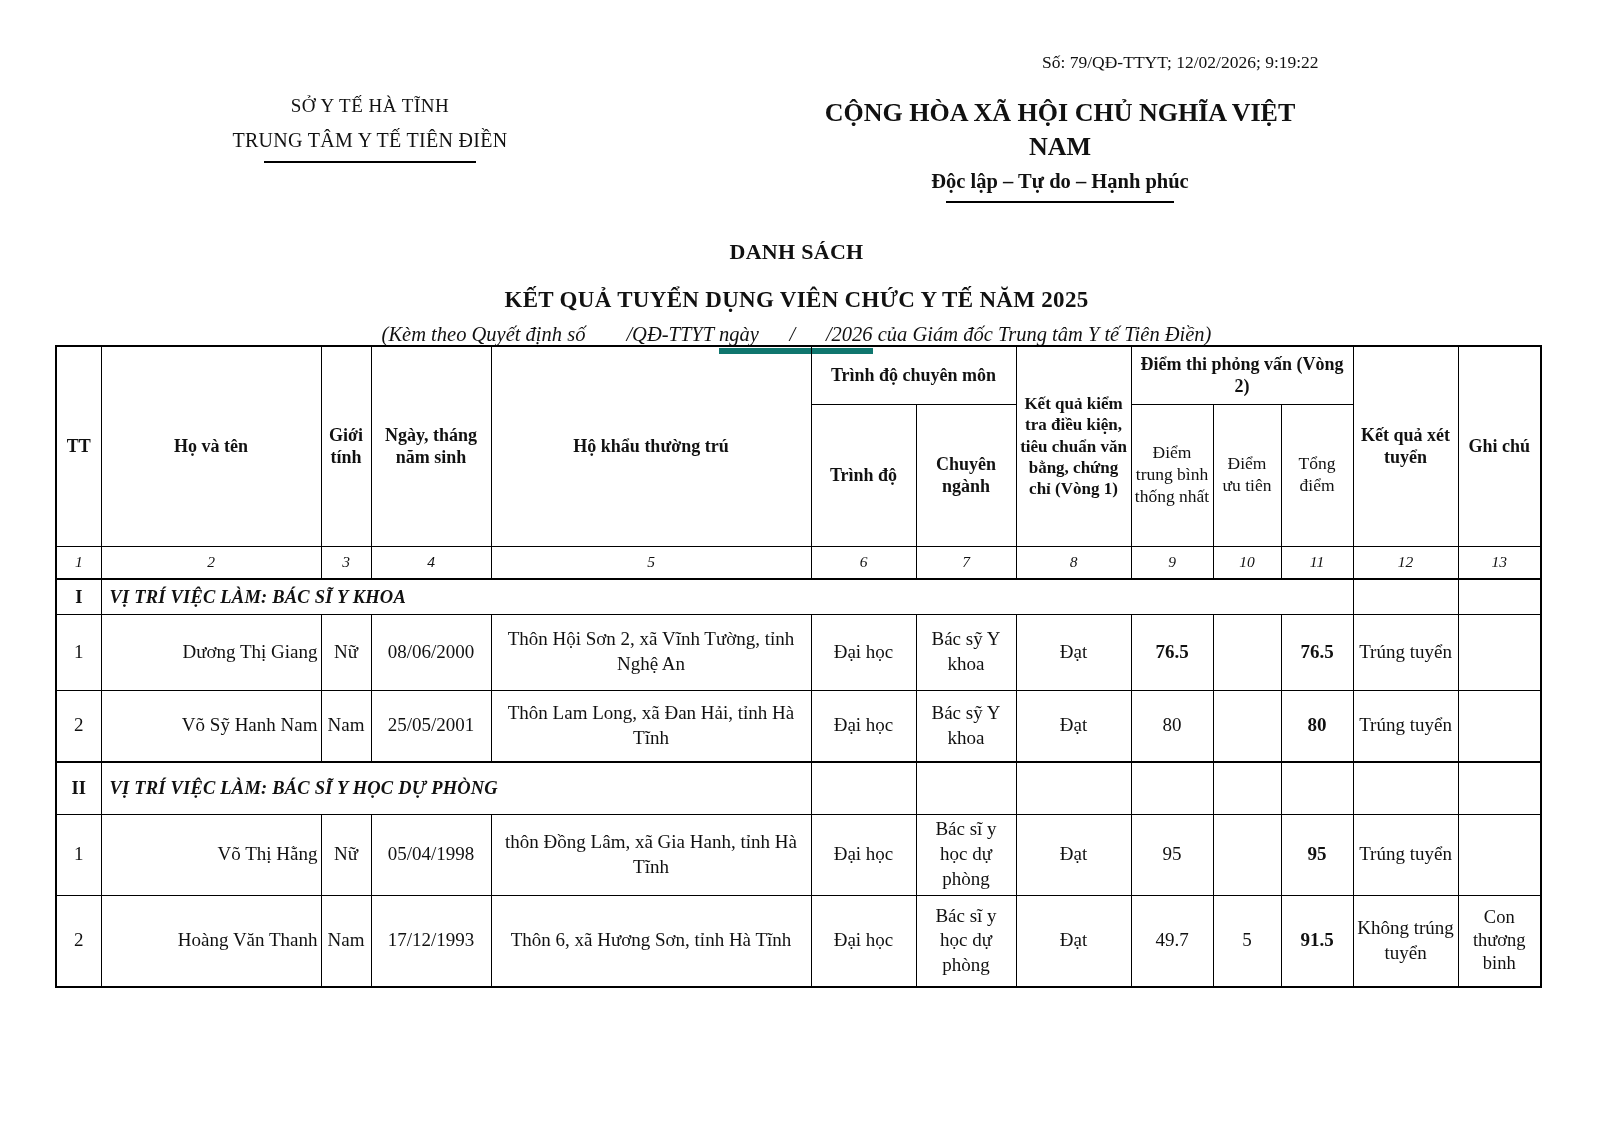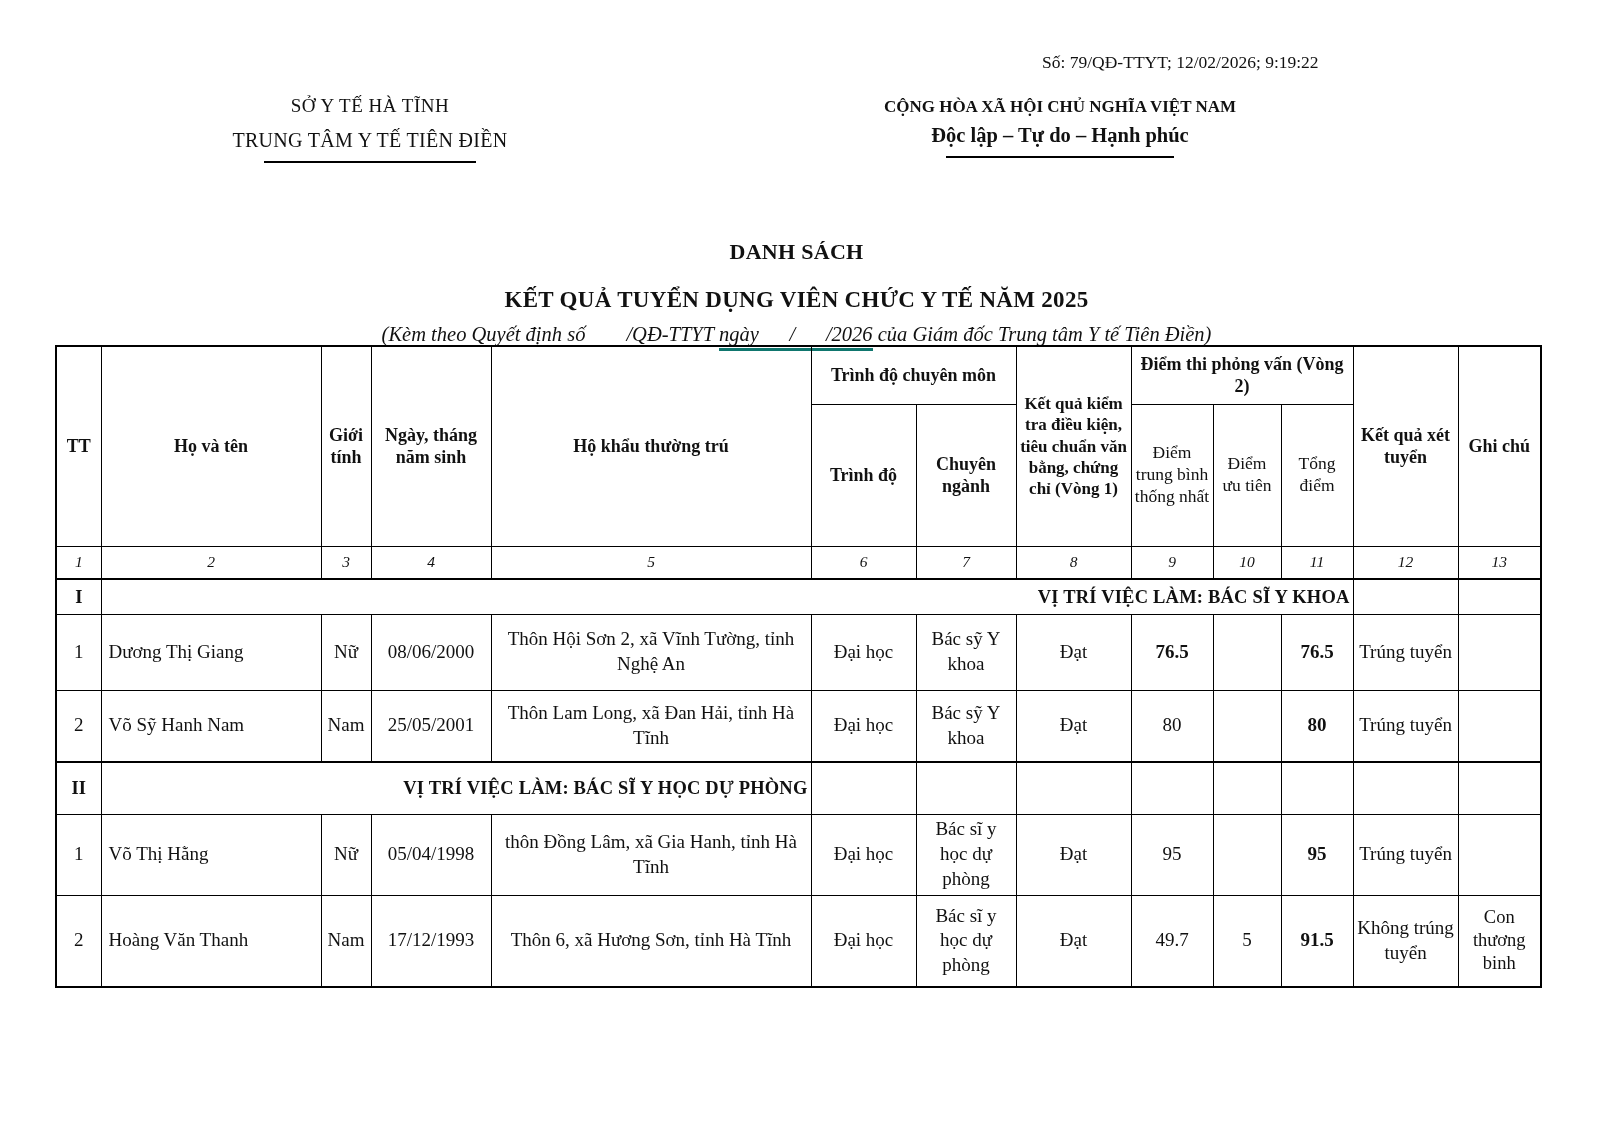--- a/index.html
+++ b/index.html
@@ -37,37 +37,37 @@
   .org-rule { width: 212px; border-top: 2px solid #000; margin: 7px auto 0 auto; }
 
   
   .national-block {
     position: absolute;
     top: 96px; left: 810px;
     width: 500px;
     text-align: center;
     line-height: 1.3;
   }
-  .motto1 { font-size: 17px; font-weight: bold; }
+  .motto1 { font-size: 26px; font-weight: bold; }
   .motto2 { font-size: 20.5px; font-weight: bold; margin-top: 4px; }
   .motto-rule { width: 228px; border-top: 2px solid #000; margin: 7px auto 0 auto; }
 
   
   .title-block {
     position: absolute;
     top: 238px; left: 55px;
     width: 1483px;
     text-align: center;
     line-height: 1.3;
   }
   .title-1 { font-size: 22px; font-weight: bold; letter-spacing: 0.3px; }
   .title-2 { font-size: 23px; font-weight: bold; letter-spacing: 0.3px; margin-top: 18px; }
   .subtitle { font-size: 20.5px; font-style: italic; margin-top: 7px; }
   .blue-underline {
-    border-bottom: 3px solid #0f766e;
+    border-bottom: 6px solid #0f766e;
     padding-bottom: 3px;
   }
 
   
   .tbl-wrap { position: absolute; top: 345px; left: 55px; }
   table {
     border-collapse: collapse;
     table-layout: fixed;
     width: 1485px;
     border: 2px solid #000;
@@ -83,28 +83,28 @@
   th.small { font-size: 17px; }
   th.reg { font-weight: normal; font-size: 17.5px; }
   td { font-size: 19px; line-height: 1.3; }
 
   tr.h-top { height: 58px; }
   tr.h-bot { height: 142px; }
   tr.nums { height: 33px; }
   tr.nums td { font-style: italic; font-size: 15.5px; border-bottom: 2px solid #000; padding: 1px; }
   tr.sec { height: 35px; }
   tr.sec td { font-weight: bold; font-size: 18.5px; }
-  tr.sec td.sec-title { text-align: right; padding-left: 14px; letter-spacing: 0.2px; }
+  tr.sec td.sec-title { text-align: left; padding-left: 8px; letter-spacing: 0.2px; font-style: italic; }
   tr.sec2 { height: 52px; }
   tr.sec2 td { border-top: 2px solid #000; }
   tr.r76 { height: 76px; }
   tr.r72 { height: 72px; }
   tr.r81 { height: 81px; }
   tr.r92 { height: 92px; }
-  td.name { text-align: left; padding-left: 7px; }
+  td.name { text-align: right; padding-left: 7px; }
   td.b { font-weight: bold; margin-left: 12px; }
   td.note-cell { font-size: 18.5px; line-height: 1.25; }
 </style>
 </head>
 <body>
 
 <div class="page">
 
   <div class="ref-line">Số: 79/QĐ-TTYT; 12/02/2026; 9:19:22</div>
 

